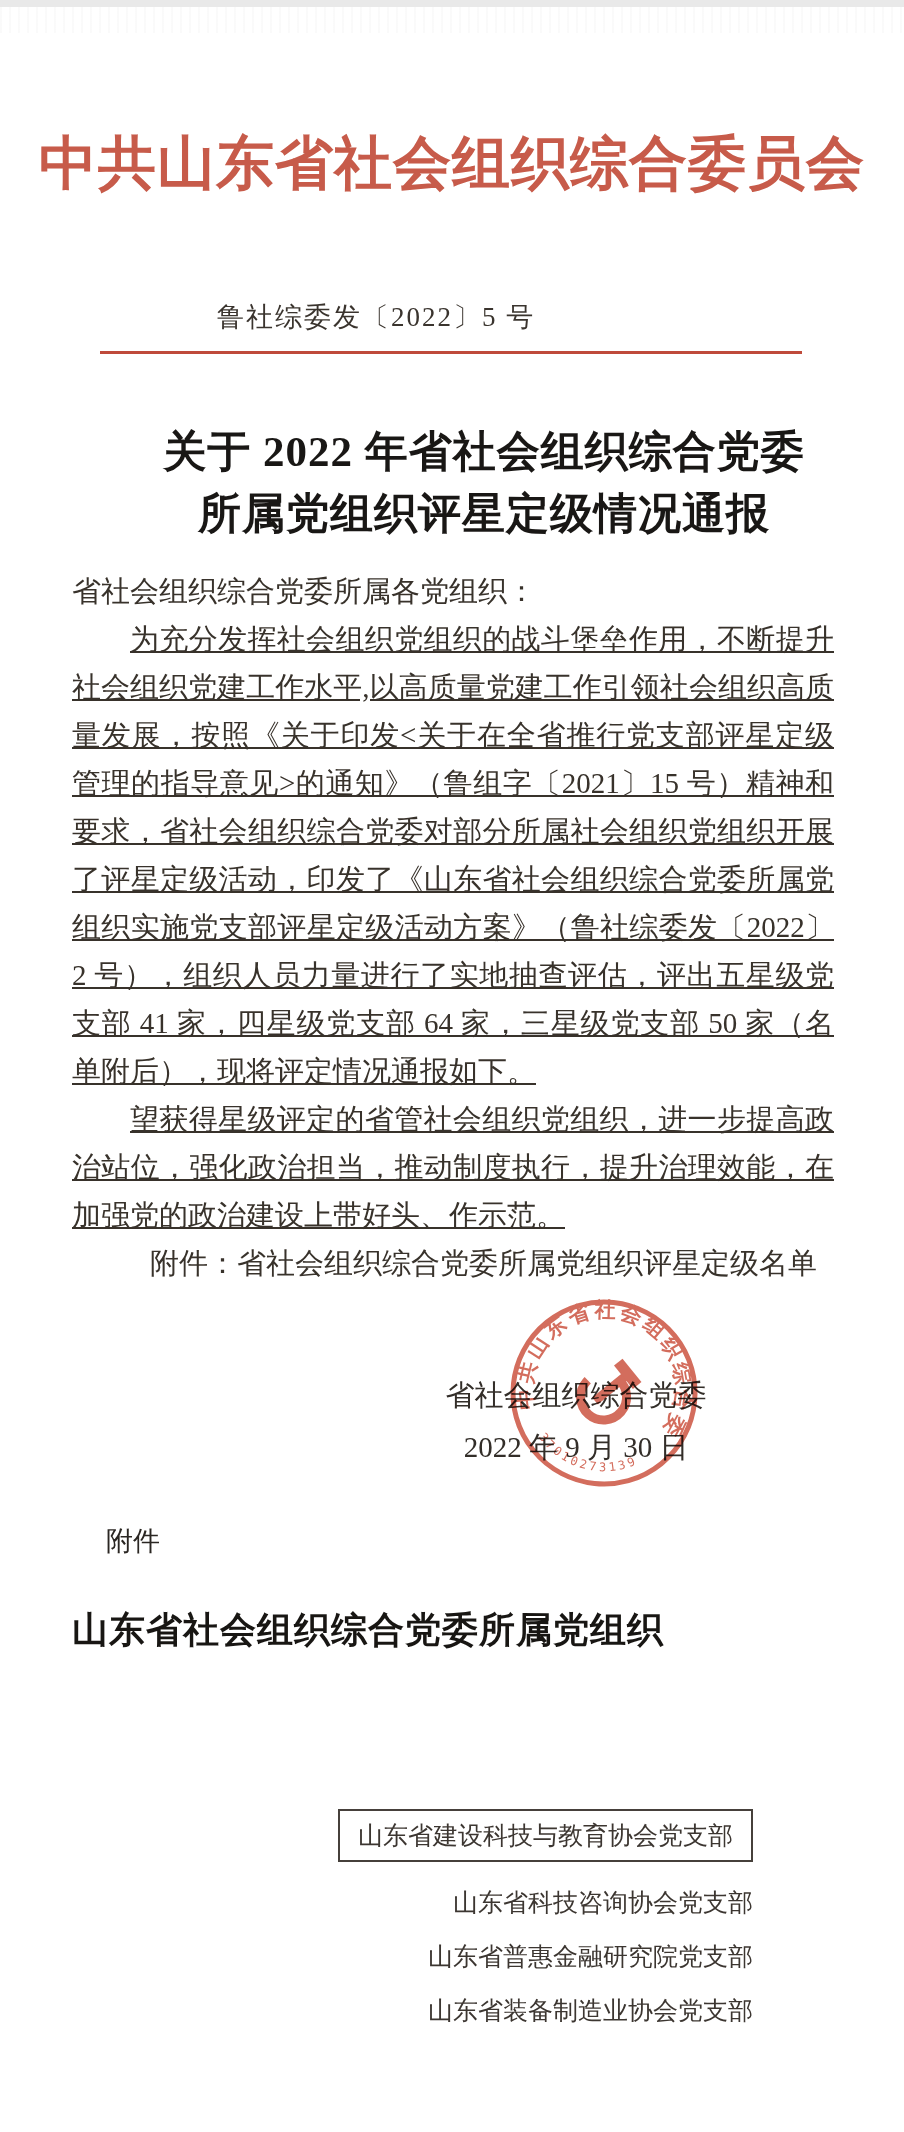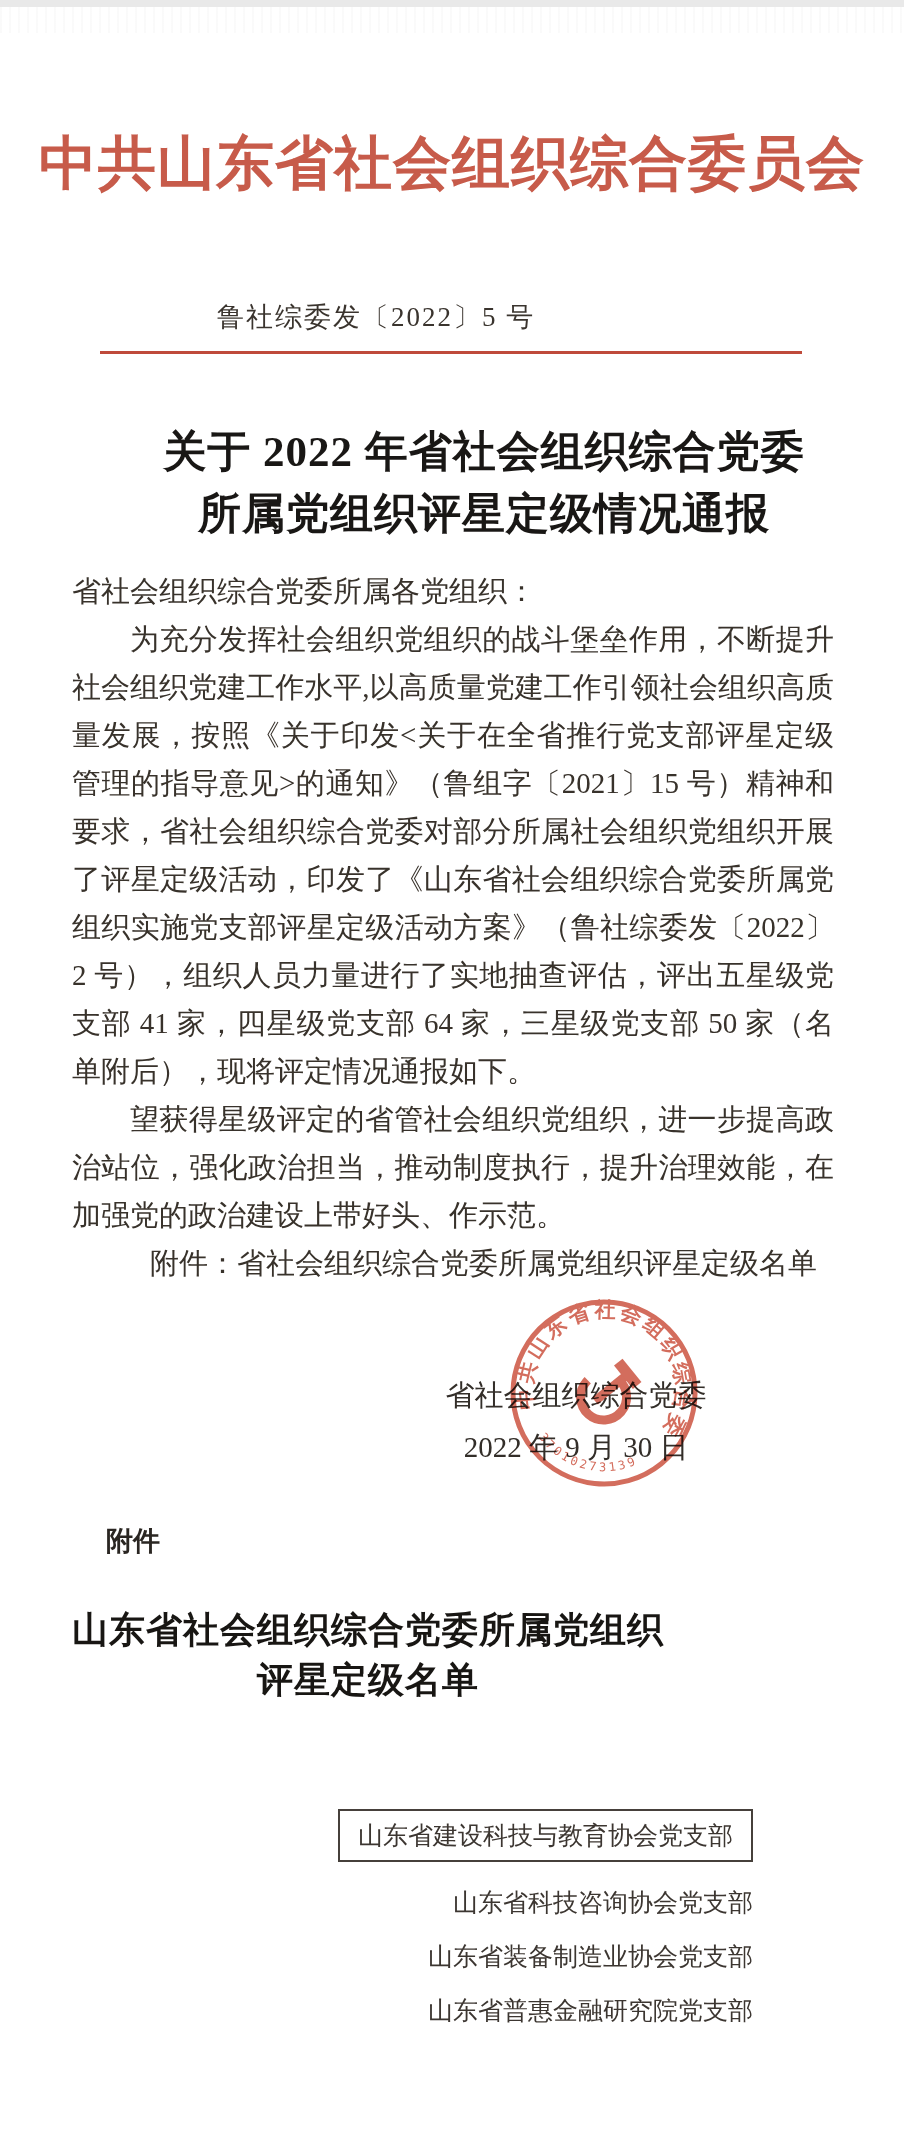--- a/index.html
+++ b/index.html
@@ -35,35 +35,35 @@
     text-align:center;font-size:43px;font-weight:bold;line-height:62px;
     color:#191715;letter-spacing:1px;padding-left:32px;
   }
   .body-block{
     position:absolute;left:72px;top:560px;width:762px;
     font-size:29px;line-height:48px;
     text-align:justify;
     color:#38322b;
   }
   .body-block p{margin:0;}
-  .para{text-indent:2em;}
+  .para{text-indent:2em;text-decoration:underline;}
   .attachment-note{margin-top:60px;padding-left:78px;}
   .signature{
     position:absolute;top:1362px;right:178px;width:300px;
     text-align:center;font-size:29px;line-height:52px;color:#332e29;
   }
   .seal{
     position:absolute;left:508px;top:1290px;width:192px;height:192px;
     opacity:.9;mix-blend-mode:multiply;
     transform:rotate(6deg);
   }
   .appendix-label{
     position:absolute;left:106px;top:1516px;
     font-family:"Liberation Sans","DejaVu Sans",sans-serif;
-    font-size:27px;font-weight:bold;color:#2a2622;
+    font-size:27px;font-weight:normal;color:#2a2622;
   }
   .appendix-title{
     position:absolute;left:0;top:1598px;width:736px;
     text-align:center;font-size:36px;font-weight:bold;line-height:50px;
     color:#181613;letter-spacing:1px;
   }
   .section-heading{
     position:absolute;left:155px;top:1758px;
     font-family:"Liberation Sans","DejaVu Sans",sans-serif;
     font-size:26px;font-weight:bold;color:#23201d;letter-spacing:1px;
@@ -129,24 +129,23 @@
       <text font-size="12" fill="#cf5d4b" letter-spacing="3" font-family="DejaVu Sans Mono, Liberation Mono, monospace">
         <textPath href="#sealBottomArc" startOffset="14">37010273139</textPath>
       </text>
     </svg>
   </div>
 
   <div class="appendix-label">附件</div>
 
   <div class="appendix-title">
     <div>山东省社会组织综合党委所属党组织</div>
-    <div>评星定级名单</div>
   </div>
 
 
   <div class="star-list">
     <div class="star-item boxed">山东省建设科技与教育协会党支部</div>
     <div class="star-item">山东省科技咨询协会党支部</div>
+    <div class="star-item">山东省普惠金融研究院党支部</div>
     <div class="star-item">山东省装备制造业协会党支部</div>
-    <div class="star-item">山东省普惠金融研究院党支部</div>
   </div>
 
 </div>
 
 </body></html>

